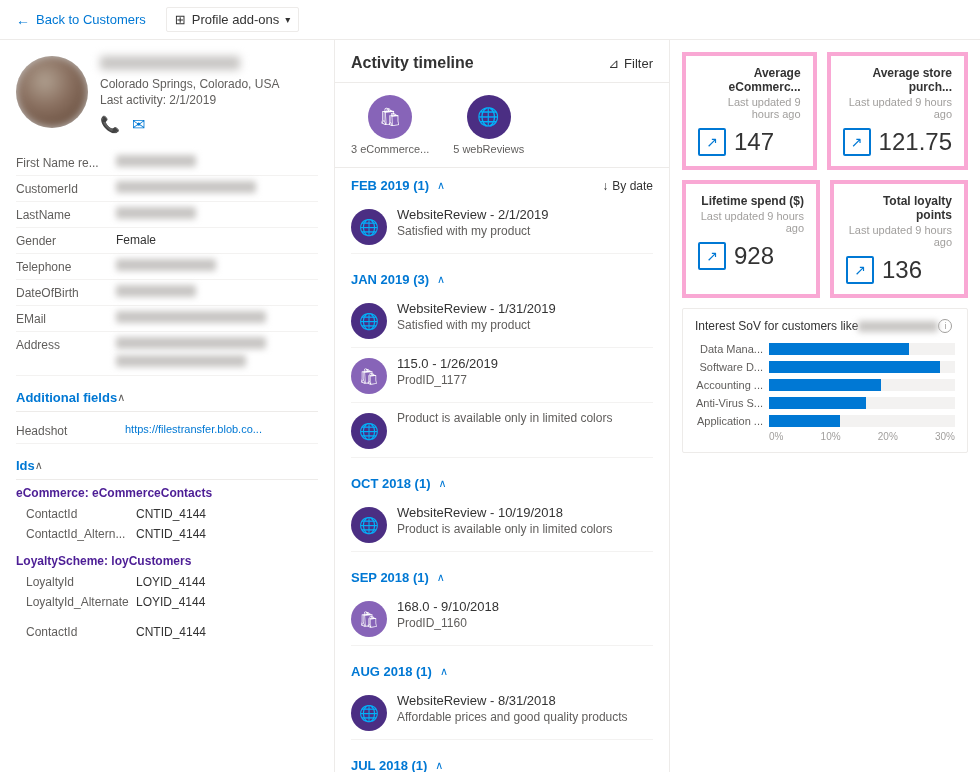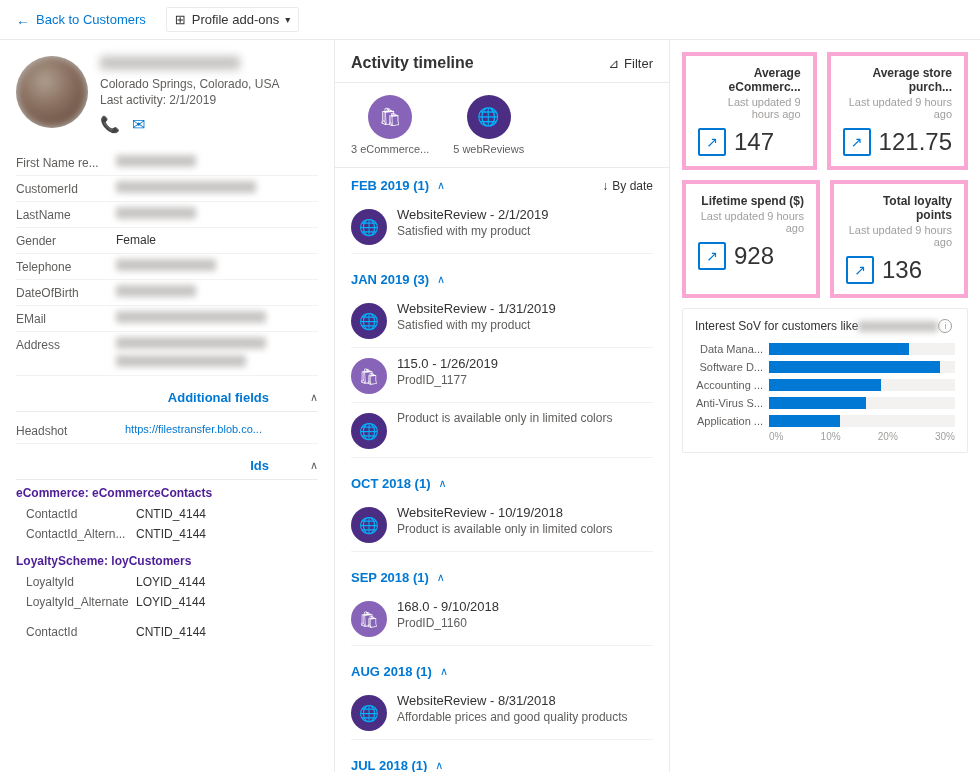--- a/index.html
+++ b/index.html
@@ -32,21 +32,21 @@
     .action-icon { color: #0078d4; font-size: 16px; cursor: pointer; }
     
     
     .fields-section { margin-bottom: 4px; }
     .field-row { display: flex; align-items: flex-start; padding: 5px 0; border-bottom: 1px solid #f3f2f1; }
     .field-label { width: 100px; color: #605e5c; font-size: 12px; flex-shrink: 0; padding-top: 1px; }
     .field-value { flex: 1; font-size: 12px; color: #333; }
     .field-value-blur { display: inline-block; height: 12px; background: #c8c6c4; border-radius: 2px; filter: blur(3px); }
     
     
-    .section-header { display: flex; justify-content: flex-end; align-items: center; padding: 10px 0 6px 0; cursor: pointer; border-bottom: 1px solid #edebe9; margin-bottom: 6px; gap: 41px; }
+    .section-header { display: flex; justify-content: flex-start; align-items: center; padding: 10px 0 6px 0; cursor: pointer; border-bottom: 1px solid #edebe9; margin-bottom: 6px; }
     .section-title { font-size: 13px; font-weight: 600; color: #0078d4; }
     .chevron { font-size: 11px; color: #605e5c; }
     
     
     .ids-section { margin-bottom: 8px; }
     .ids-group { margin-bottom: 10px; }
     .ids-group-title { font-size: 12px; font-weight: 600; color: #4c1d95; margin-bottom: 4px; }
     .ids-field-row { display: flex; align-items: center; padding: 3px 0 3px 10px; }
     .ids-field-label { width: 110px; color: #605e5c; font-size: 12px; flex-shrink: 0; }
     .ids-field-value { font-size: 12px; color: #333; font-weight: 500; }

